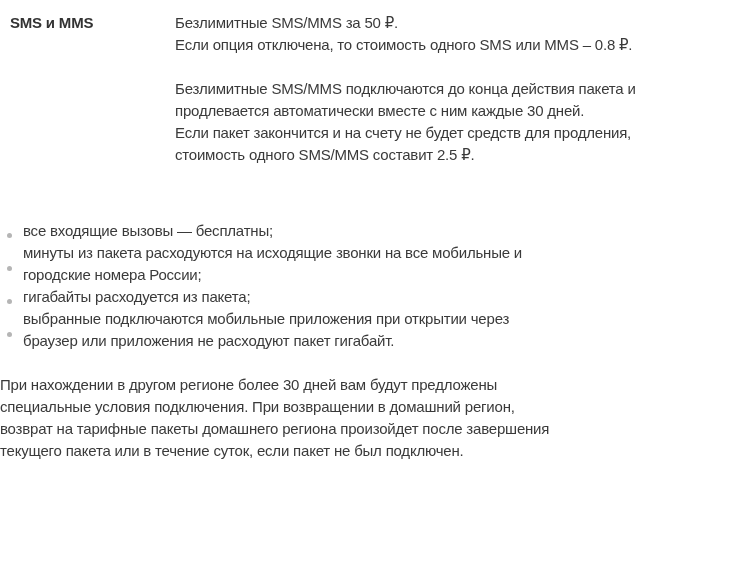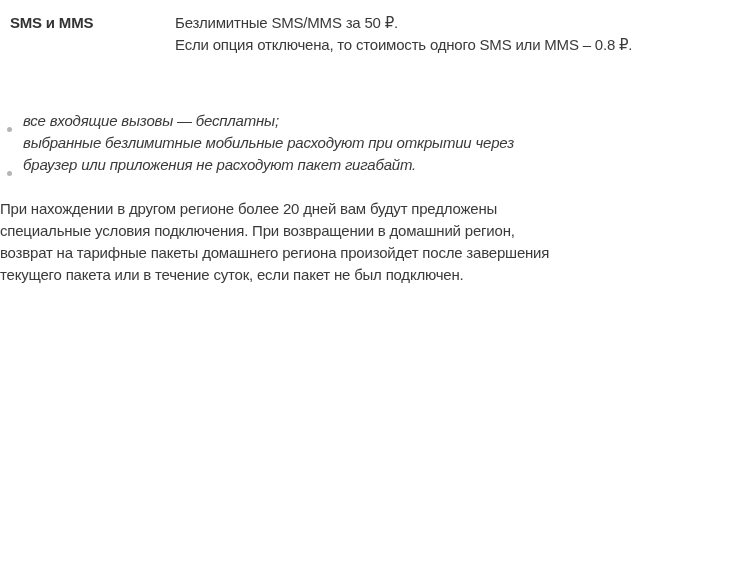--- a/index.html
+++ b/index.html
@@ -54,22 +54,21 @@
   .line {
     display: block;
   }
   .bullets {
     list-style: none;
     margin: 0 0 22px 0;
     padding: 0;
   }
   .bullet {
     display: flex;
-    align-items: flex-end;
-    font-style: italic;
+    align-items: center;
   }
   .dot {
     flex: 0 0 5px;
     width: 5px;
     height: 5px;
     border-radius: 50%;
     background: #b5b5b5;
     margin: 9px 11px 0 7px;
   }
   .btext {
@@ -81,33 +80,45 @@
 
 <main class="page">
   <div id="sections">
       <section class="row">
         <h2 class="label">SMS и MMS</h2>
         <div class="content">
           <p class="para">
             <span class="line">Безлимитные SMS/MMS за 50 ₽.</span>
             <span class="line">Если опция отключена, то стоимость одного SMS или MMS – 0.8 ₽.</span>
           </p>
+          <p class="para">
+            <span class="line">Безлимитные SMS/MMS подключаются до конца действия пакета и продлевается автоматически вместе с ним каждые 30 дней.</span>
+            <span class="line">Если пакет закончится и на счету не будет средств для продления, стоимость одного SMS/MMS составит 2.5 ₽.</span>
+          </p>
         </div>
       </section>
       <section class="row">
         <div class="content">
           <ul class="bullets">
             <li class="bullet">
               <span class="dot"></span>
               <span class="btext">все входящие вызовы — бесплатны;</span>
             </li>
             <li class="bullet">
               <span class="dot"></span>
-              <span class="btext">выбранные безлимитные мобильные расходуют при открытии через браузер или приложения не расходуют пакет гигабайт.</span>
+              <span class="btext">минуты из пакета расходуются на исходящие звонки на все мобильные и городские номера России;</span>
+            </li>
+            <li class="bullet">
+              <span class="dot"></span>
+              <span class="btext">гигабайты расходуется из пакета;</span>
+            </li>
+            <li class="bullet">
+              <span class="dot"></span>
+              <span class="btext">выбранные подключаются мобильные приложения при открытии через браузер или приложения не расходуют пакет гигабайт.</span>
             </li>
           </ul>
           <p class="para">
-            <span class="line">При нахождении в другом регионе более 20 дней вам будут предложены специальные условия подключения. При возвращении в домашний регион, возврат на тарифные пакеты домашнего региона произойдет после завершения текущего пакета или в течение суток, если пакет не был подключен.</span>
+            <span class="line">При нахождении в другом регионе более 30 дней вам будут предложены специальные условия подключения. При возвращении в домашний регион, возврат на тарифные пакеты домашнего региона произойдет после завершения текущего пакета или в течение суток, если пакет не был подключен.</span>
           </p>
         </div>
       </section>
     </div>
 </main>
 
 </body></html>

